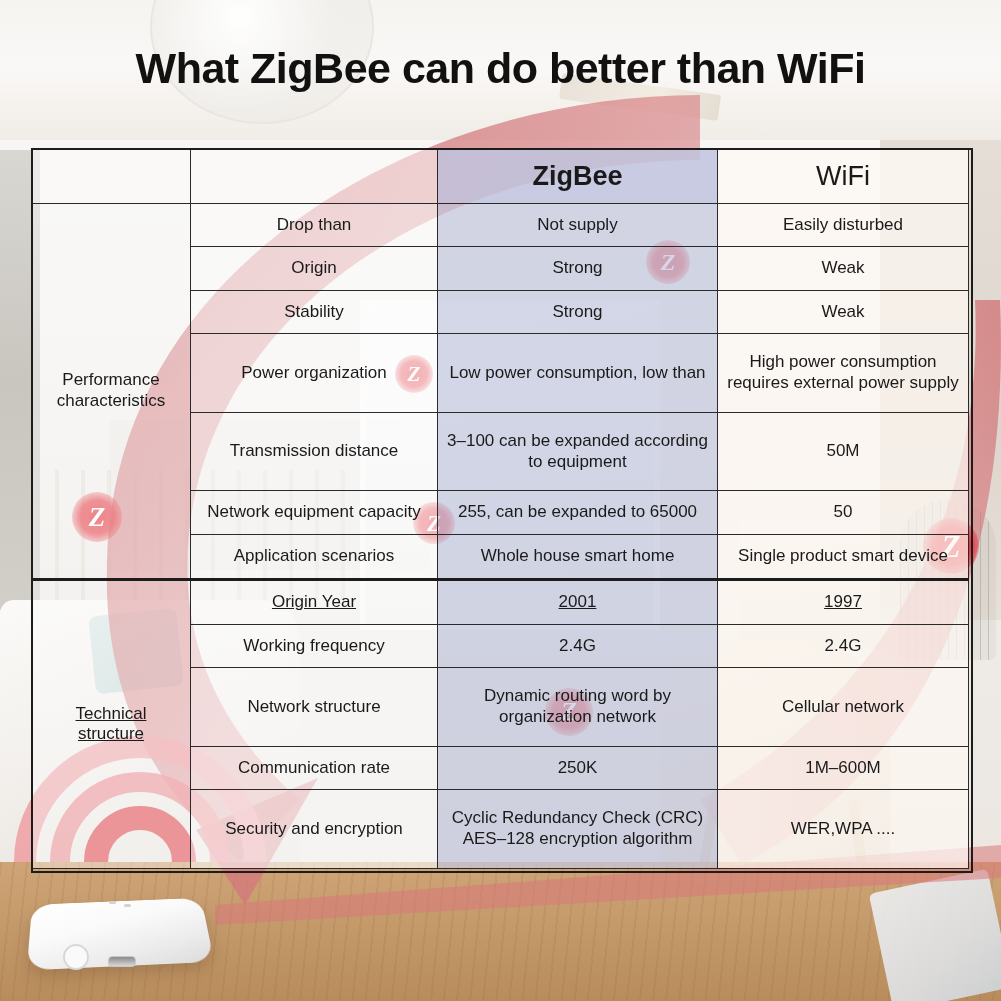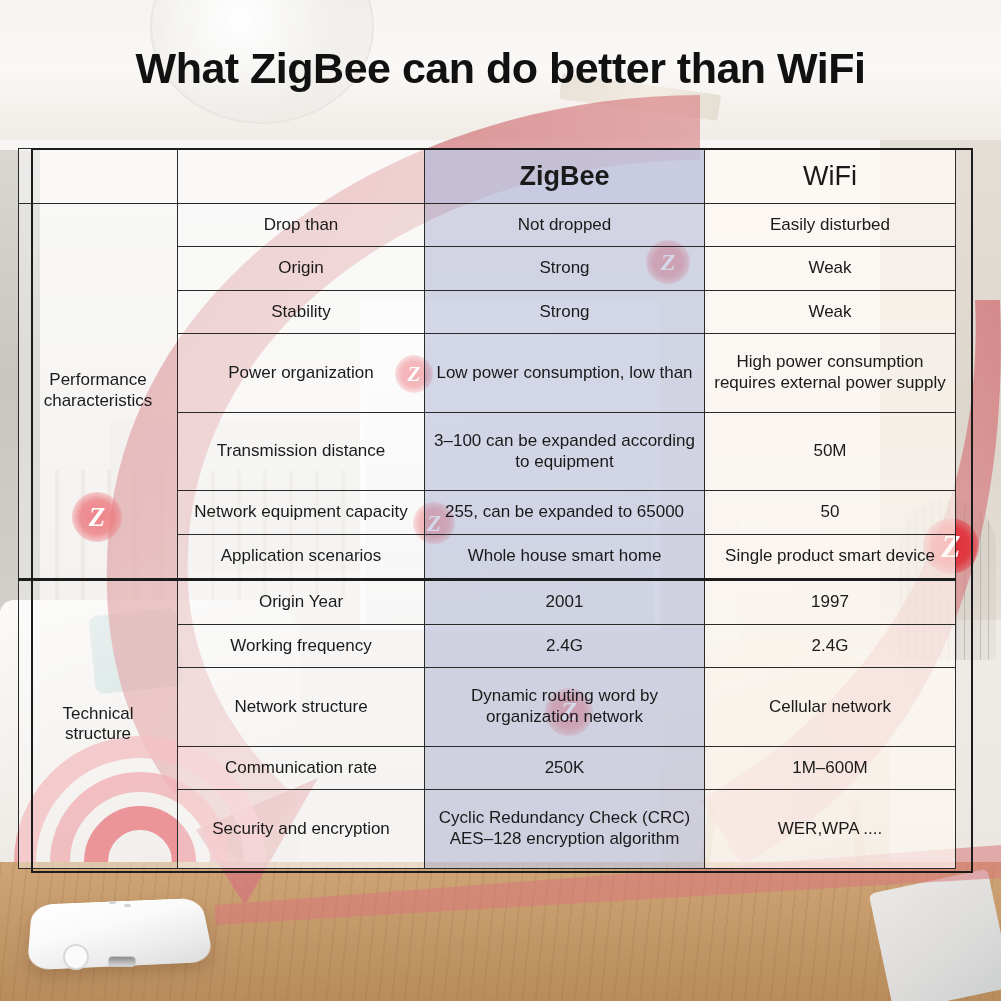--- a/index.html
+++ b/index.html
@@ -198,21 +198,21 @@
     font-size: 43px;
     font-weight: bold;
     color: #111111;
     letter-spacing: -0.5px;
     white-space: nowrap;
   }
 
   
   .tbl-wrap {
     position: absolute;
-    left: 18px; top: 148px;
+    left: 31px; top: 148px;
     width: 938px;
     height: 721px;
     border-radius: 8px;
   }
   table.cmp {
     width: 938px;
     height: 721px;
     border-collapse: collapse;
     table-layout: fixed;
     font-size: 17px;
@@ -237,21 +237,21 @@
   .c-wifi  { background: rgba(253,248,243,0.72); }
   .c-head-blank { background: rgba(253,252,251,0.55); }
   .c-head-zig {
     background: rgba(192,196,221,0.86);
     font-size: 27px; font-weight: bold;
   }
   .c-head-wifi {
     background: rgba(253,248,242,0.86);
     font-size: 27px; font-weight: normal;
   }
-  .sec-break { border-top: 3px solid #1c1c1c !important; }
+  .sec-break { border-top: 3px solid #1c1c1c !important; text-decoration: underline; }
   .tbl-outline {
     position: absolute;
     left: 31px; top: 148px;
     width: 938px; height: 721px;
     border: 2px solid #1c1c1c;
     pointer-events: none;
   }
 </style>
 </head>
 <body>
@@ -335,21 +335,21 @@
       <tbody id="tbody-target">
           <tr style="height: 55px;">
             <td class="c-head-blank"></td>
             <td class="c-head-blank"></td>
             <td class="c-head-zig">ZigBee</td>
             <td class="c-head-wifi">WiFi</td>
           </tr>
           <tr>
             <td class="c-group" rowspan="7">Performance<br>characteristics</td>
             <td class="c-plain">Drop than</td>
-            <td class="c-zig">Not dropped</td>
+            <td class="c-zig">Not supply</td>
             <td class="c-wifi">Easily disturbed</td>
           </tr>
           <tr>
             <td class="c-plain">Origin</td>
             <td class="c-zig">Strong</td>
             <td class="c-wifi">Weak</td>
           </tr>
           <tr>
             <td class="c-plain">Stability</td>
             <td class="c-zig">Strong</td>

